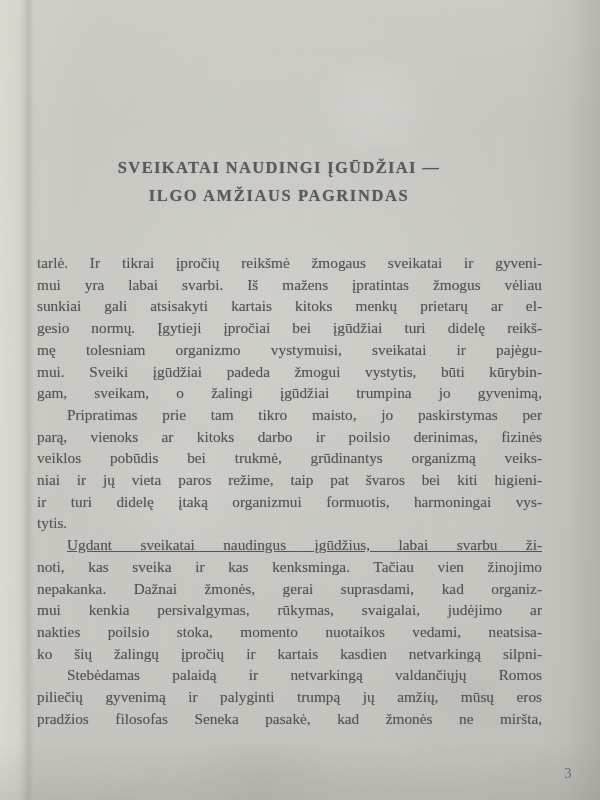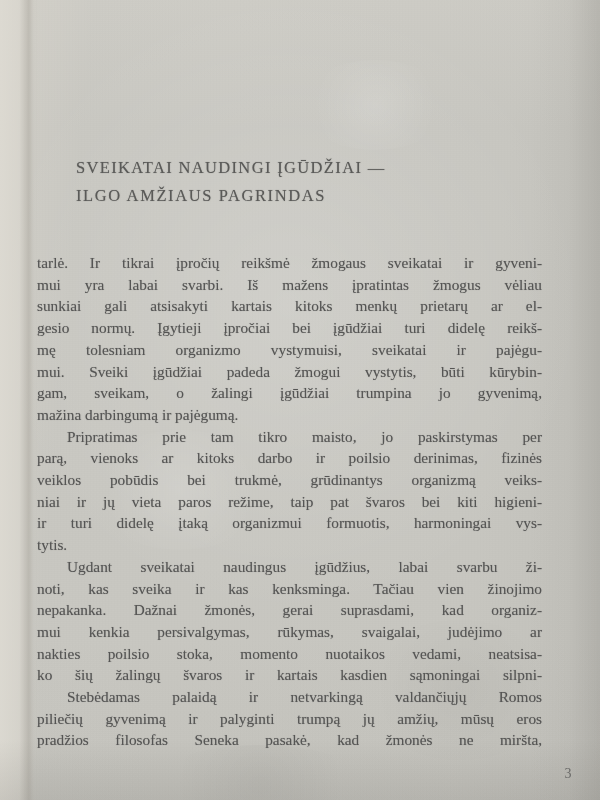--- a/index.html
+++ b/index.html
@@ -76,30 +76,31 @@
   .text-block {
     position: absolute;
     left: 37px;
     top: 0;
     width: 505px;
     height: 100%;
   }
 
   .chapter-heading {
     position: absolute;
-    left: 76px;
+    left: 64px;
     top: 143px;
     width: 430px;
     font-size: 16.5px;
     line-height: 28px;
     letter-spacing: 1.35px;
     color: #5a5a58;
-    font-weight: normal;
+    font-weight: bold;
     text-transform: none;
     text-shadow: 0 0 1.1px rgba(90,90,88,0.55);
+    text-align: center;
   }
   .chapter-heading .hl {
     display: block;
     white-space: pre;
   }
   .chapter-heading .hl.line2 {
     letter-spacing: 1.6px;
   }
 
   .body-copy {
@@ -173,37 +174,36 @@
   <div class="text-block">
     <div class="body-copy">
       <p class="para">
           <span class="ln j">tarlė. Ir tikrai įpročių reikšmė žmogaus sveikatai ir gyveni-</span>
           <span class="ln j">mui yra labai svarbi. Iš mažens įpratintas žmogus vėliau</span>
           <span class="ln j">sunkiai gali atsisakyti kartais kitoks menkų prietarų ar el-</span>
           <span class="ln j">gesio normų. Įgytieji įpročiai bei įgūdžiai turi didelę reikš-</span>
           <span class="ln j">mę tolesniam organizmo vystymuisi, sveikatai ir pajėgu-</span>
           <span class="ln j">mui. Sveiki įgūdžiai padeda žmogui vystytis, būti kūrybin-</span>
           <span class="ln j">gam, sveikam, o žalingi įgūdžiai trumpina jo gyvenimą,</span>
-          <span class="ln">mažina darbingumą ir pajėgumą.</span>
         </p>
       <p class="para">
           <span class="ln j" style="text-indent: 30px;">Pripratimas prie tam tikro maisto, jo paskirstymas per</span>
           <span class="ln j">parą, vienoks ar kitoks darbo ir poilsio derinimas, fizinės</span>
           <span class="ln j">veiklos pobūdis bei trukmė, grūdinantys organizmą veiks-</span>
           <span class="ln j">niai ir jų vieta paros režime, taip pat švaros bei kiti higieni-</span>
           <span class="ln j">ir turi didelę įtaką organizmui formuotis, harmoningai vys-</span>
           <span class="ln">tytis.</span>
         </p>
       <p class="para">
-          <span class="ln j" style="text-indent: 30px;">Ugdant sveikatai naudingus įgūdžius, labai svarbu ži-</span>
+          <span class="ln j" style="text-indent: 30px; text-decoration: underline;">Ugdant sveikatai naudingus įgūdžius, labai svarbu ži-</span>
           <span class="ln j">noti, kas sveika ir kas kenksminga. Tačiau vien žinojimo</span>
           <span class="ln j">nepakanka. Dažnai žmonės, gerai suprasdami, kad organiz-</span>
           <span class="ln j">mui kenkia persivalgymas, rūkymas, svaigalai, judėjimo ar</span>
           <span class="ln j">nakties poilsio stoka, momento nuotaikos vedami, neatsisa-</span>
-          <span class="ln j">ko šių žalingų švaros ir kartais kasdien sąmoningai silpni-</span>
+          <span class="ln j">ko šių žalingų įpročių ir kartais kasdien netvarkingą silpni-</span>
         </p>
       <p class="para">
           <span class="ln j" style="text-indent: 30px;">Stebėdamas palaidą ir netvarkingą valdančiųjų Romos</span>
           <span class="ln j">piliečių gyvenimą ir palyginti trumpą jų amžių, mūsų eros</span>
           <span class="ln j">pradžios filosofas Seneka pasakė, kad žmonės ne miršta,</span>
         </p>
     </div>
   </div>
 
   <div class="page-number">3</div>

